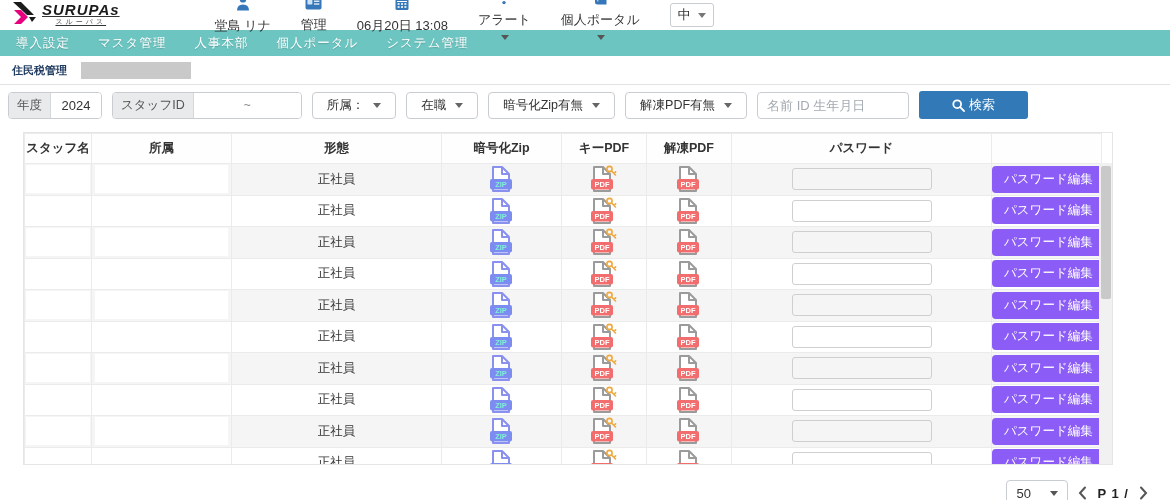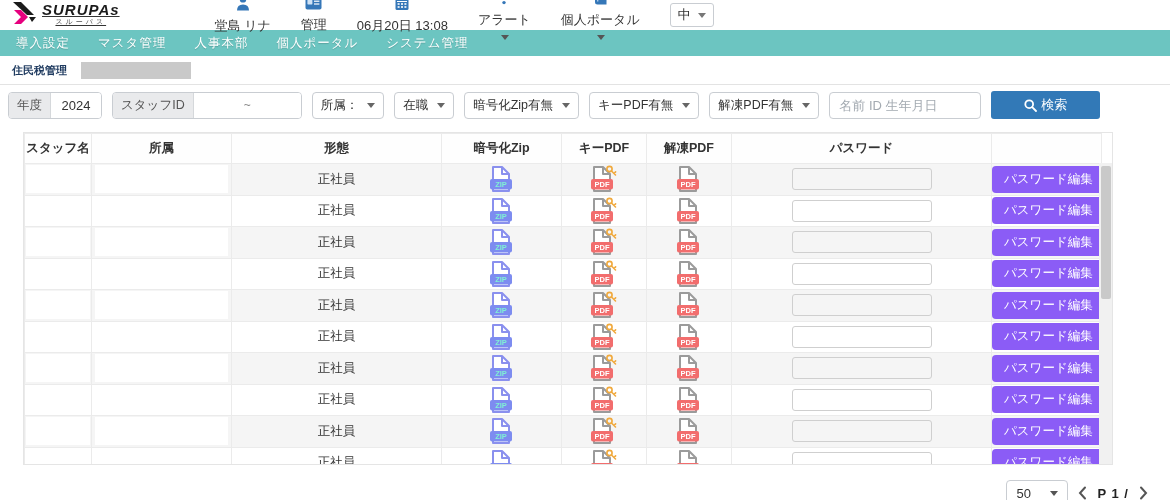--- a/index.html
+++ b/index.html
@@ -31,21 +31,21 @@
   .title-redaction { width:110px; height:17px; background:#c9c9c9; }
 
   
   .filterbar { display:flex; align-items:center; gap:10px; padding:6px 8px 4px; }
   .igroup { display:inline-flex; align-items:center; height:27px; border:1px solid #c9cdd2; border-radius:4px; overflow:hidden; background:#fff; }
   .iaddon { background:#e9eaec; color:#555; font-size:12.5px; padding:0 8px; height:100%; display:flex; align-items:center; border-right:1px solid #d5d8db; }
   .igroup input { border:none; outline:none; font-size:13px; color:#333; padding:12px 6px; height:100%; }
   .inp-year { width:50px; text-align:center; }
   .inp-id { width:48px; }
   .range-sep { color:#888; font-size:12px; padding:0 2px; }
-  .fbtn { display:inline-flex; align-items:center; gap:7px; height:27px; padding:0 8px; background:#fff;
+  .fbtn { display:inline-flex; align-items:center; gap:7px; height:27px; padding:0 14px; background:#fff;
     border:1px solid #c9cdd2; border-radius:4px; font-size:12.5px; color:#333; cursor:pointer; white-space:nowrap; }
   .fbtn .caret { border-top-color:#666; }
   .kw-input { height:27px; width:152px; border:1px solid #c9cdd2; border-radius:4px; padding:0 9px; font-size:13px; color:#333; outline:none; }
   .kw-input::placeholder { color:#a3aab1; }
   .search-btn { display:inline-flex; align-items:center; gap:4px; height:28px; padding:0 33px; background:#3279b7;
     color:#fff; border:none; border-radius:3px; font-size:13px; cursor:pointer; }
 
   
   .table-wrap { position:relative; margin:9px 0 0 23px; width:1090px; height:333px; overflow:hidden;
     border:1px solid #e5e5e5; background:#fff; }
@@ -183,24 +183,20 @@
   <button class="fbtn">
     <span>在職</span>
     <span class="caret"></span>
   </button>
 
   <button class="fbtn">
     <span>暗号化Zip有無</span>
     <span class="caret"></span>
   </button>
 
-  <button class="fbtn">
-    <span>キーPDF有無</span>
-    <span class="caret"></span>
-  </button>
 
   <button class="fbtn">
     <span>解凍PDF有無</span>
     <span class="caret"></span>
   </button>
 
   <input class="kw-input" type="text" placeholder="名前 ID 生年月日" style="">
 
   <button class="search-btn">
     <svg width="13" height="13" viewBox="0 0 13 13">

